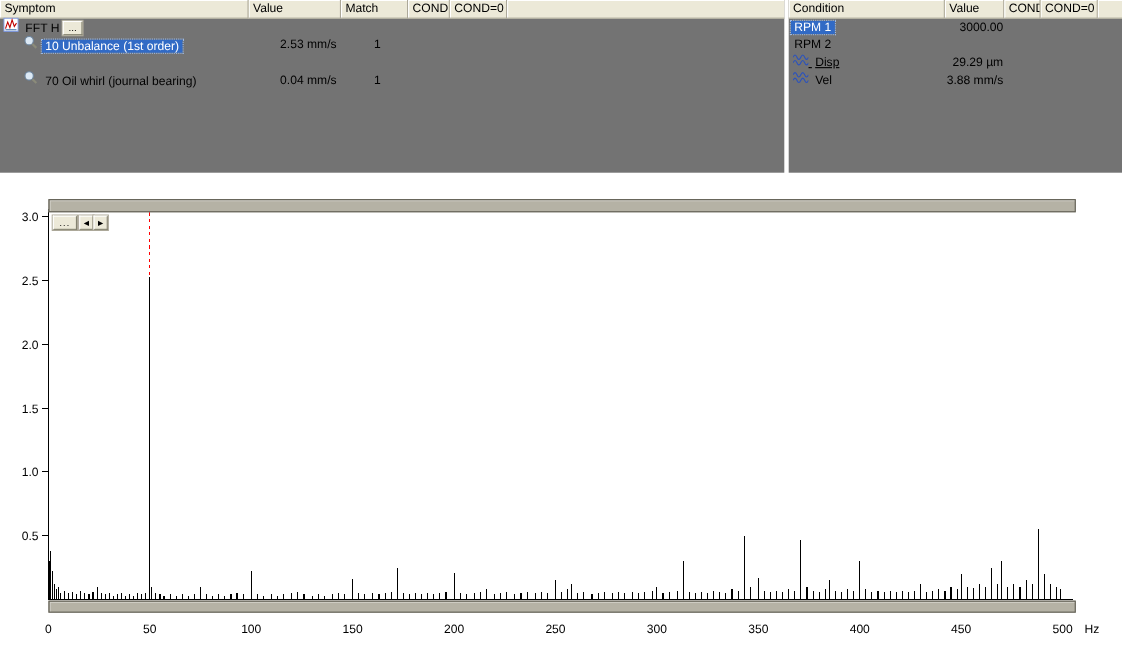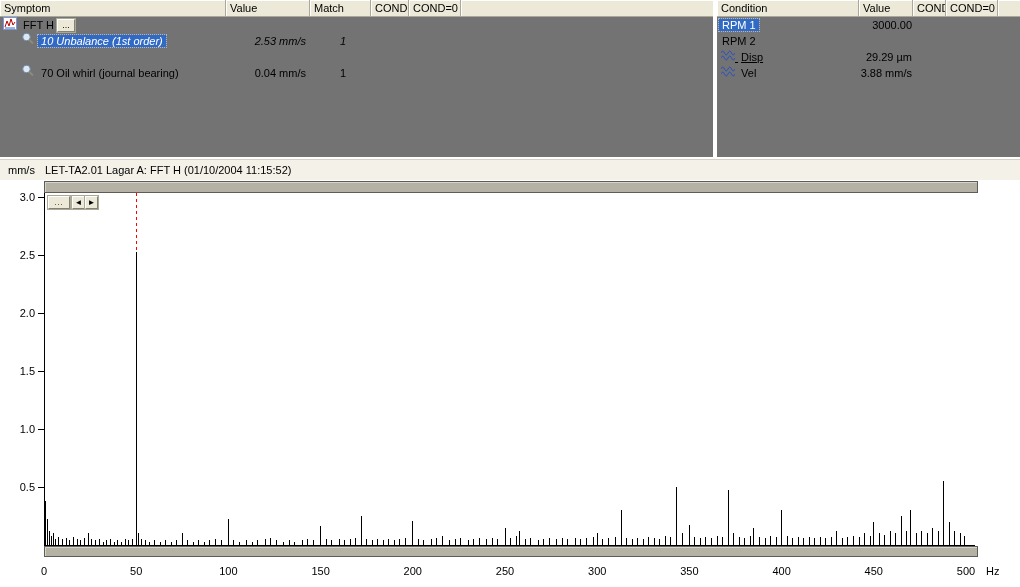--- a/index.html
+++ b/index.html
@@ -81,21 +81,21 @@
         <svg width="14" height="13" viewBox="0 0 14 13">
           <rect x="0.5" y="0.5" width="13" height="12" fill="#fff" stroke="#7a96df"></rect>
           <polyline points="2,10 4,4 6,9 8,2 10,8 12,5" fill="none" stroke="#c00000" stroke-width="1"></polyline>
           <line x1="2" y1="11" x2="12" y2="11" stroke="#3a6ea5"></line>
         </svg>
       </span>
       <span class="lbl">FFT H</span>
       <button class="mini-btn" style="left:57px;width:18px;">...</button>
     </div>
 
-    <div class="row" style="top:34px;font-style:italic;">
+    <div class="row" style="top:34px;">
       <span class="icon" style="margin-left:21px;">
         <svg width="14" height="14" viewBox="0 0 14 14">
           <circle cx="5.5" cy="5" r="3.8" fill="#dce9f5" stroke="#6d86a0"></circle>
           <line x1="8.5" y1="8" x2="12" y2="11.5" stroke="#8b8b7a" stroke-width="2"></line>
         </svg>
       </span>
       <span class="lbl selected">10 Unbalance (1st order)</span>
       <span class="val">2.53 mm/s</span>
       <span class="match">1</span>
     </div>
@@ -149,24 +149,20 @@
         <svg width="14" height="12" viewBox="0 0 14 12">
           <path d="M0,4 Q1.8,0 3.5,4 T7,4 T10.5,4 T14,4" fill="none" stroke="#2a52be"></path>
           <path d="M0,9 Q1.8,5 3.5,9 T7,9 T10.5,9 T14,9" fill="none" stroke="#2a52be"></path>
         </svg>
       </span>
       <span class="lbl">Vel</span>
       <span class="val">3.88 mm/s</span>
     </div>
   </div>
 
-  <div class="chart-strip">
-    <span class="unit">mm/s</span>
-    <span class="trace">LET-TA2.01  Lagar A: FFT H  (01/10/2004 11:15:52)</span>
-  </div>
 
   <svg id="spectrum" width="1020" height="427" viewBox="0 0 1020 427" shape-rendering="crispEdges">
       <line x1="136.2" y1="33" x2="136.2" y2="385" stroke="#ff0000" stroke-dasharray="3,3"></line>
       <line x1="44.922" y1="385" x2="44.922" y2="350.2" stroke="#000" stroke-width="1"></line>
       <line x1="45.844" y1="385" x2="45.844" y2="340.92" stroke="#000" stroke-width="1"></line>
       <line x1="47.688" y1="385" x2="47.688" y2="359.48" stroke="#000" stroke-width="1"></line>
       <line x1="49.532" y1="385" x2="49.532" y2="371.08" stroke="#000" stroke-width="1"></line>
       <line x1="51.376" y1="385" x2="51.376" y2="375.72" stroke="#000" stroke-width="1"></line>
       <line x1="53.22" y1="385" x2="53.22" y2="373.4" stroke="#000" stroke-width="1"></line>
       <line x1="55.064" y1="385" x2="55.064" y2="379.2" stroke="#000" stroke-width="1"></line>

